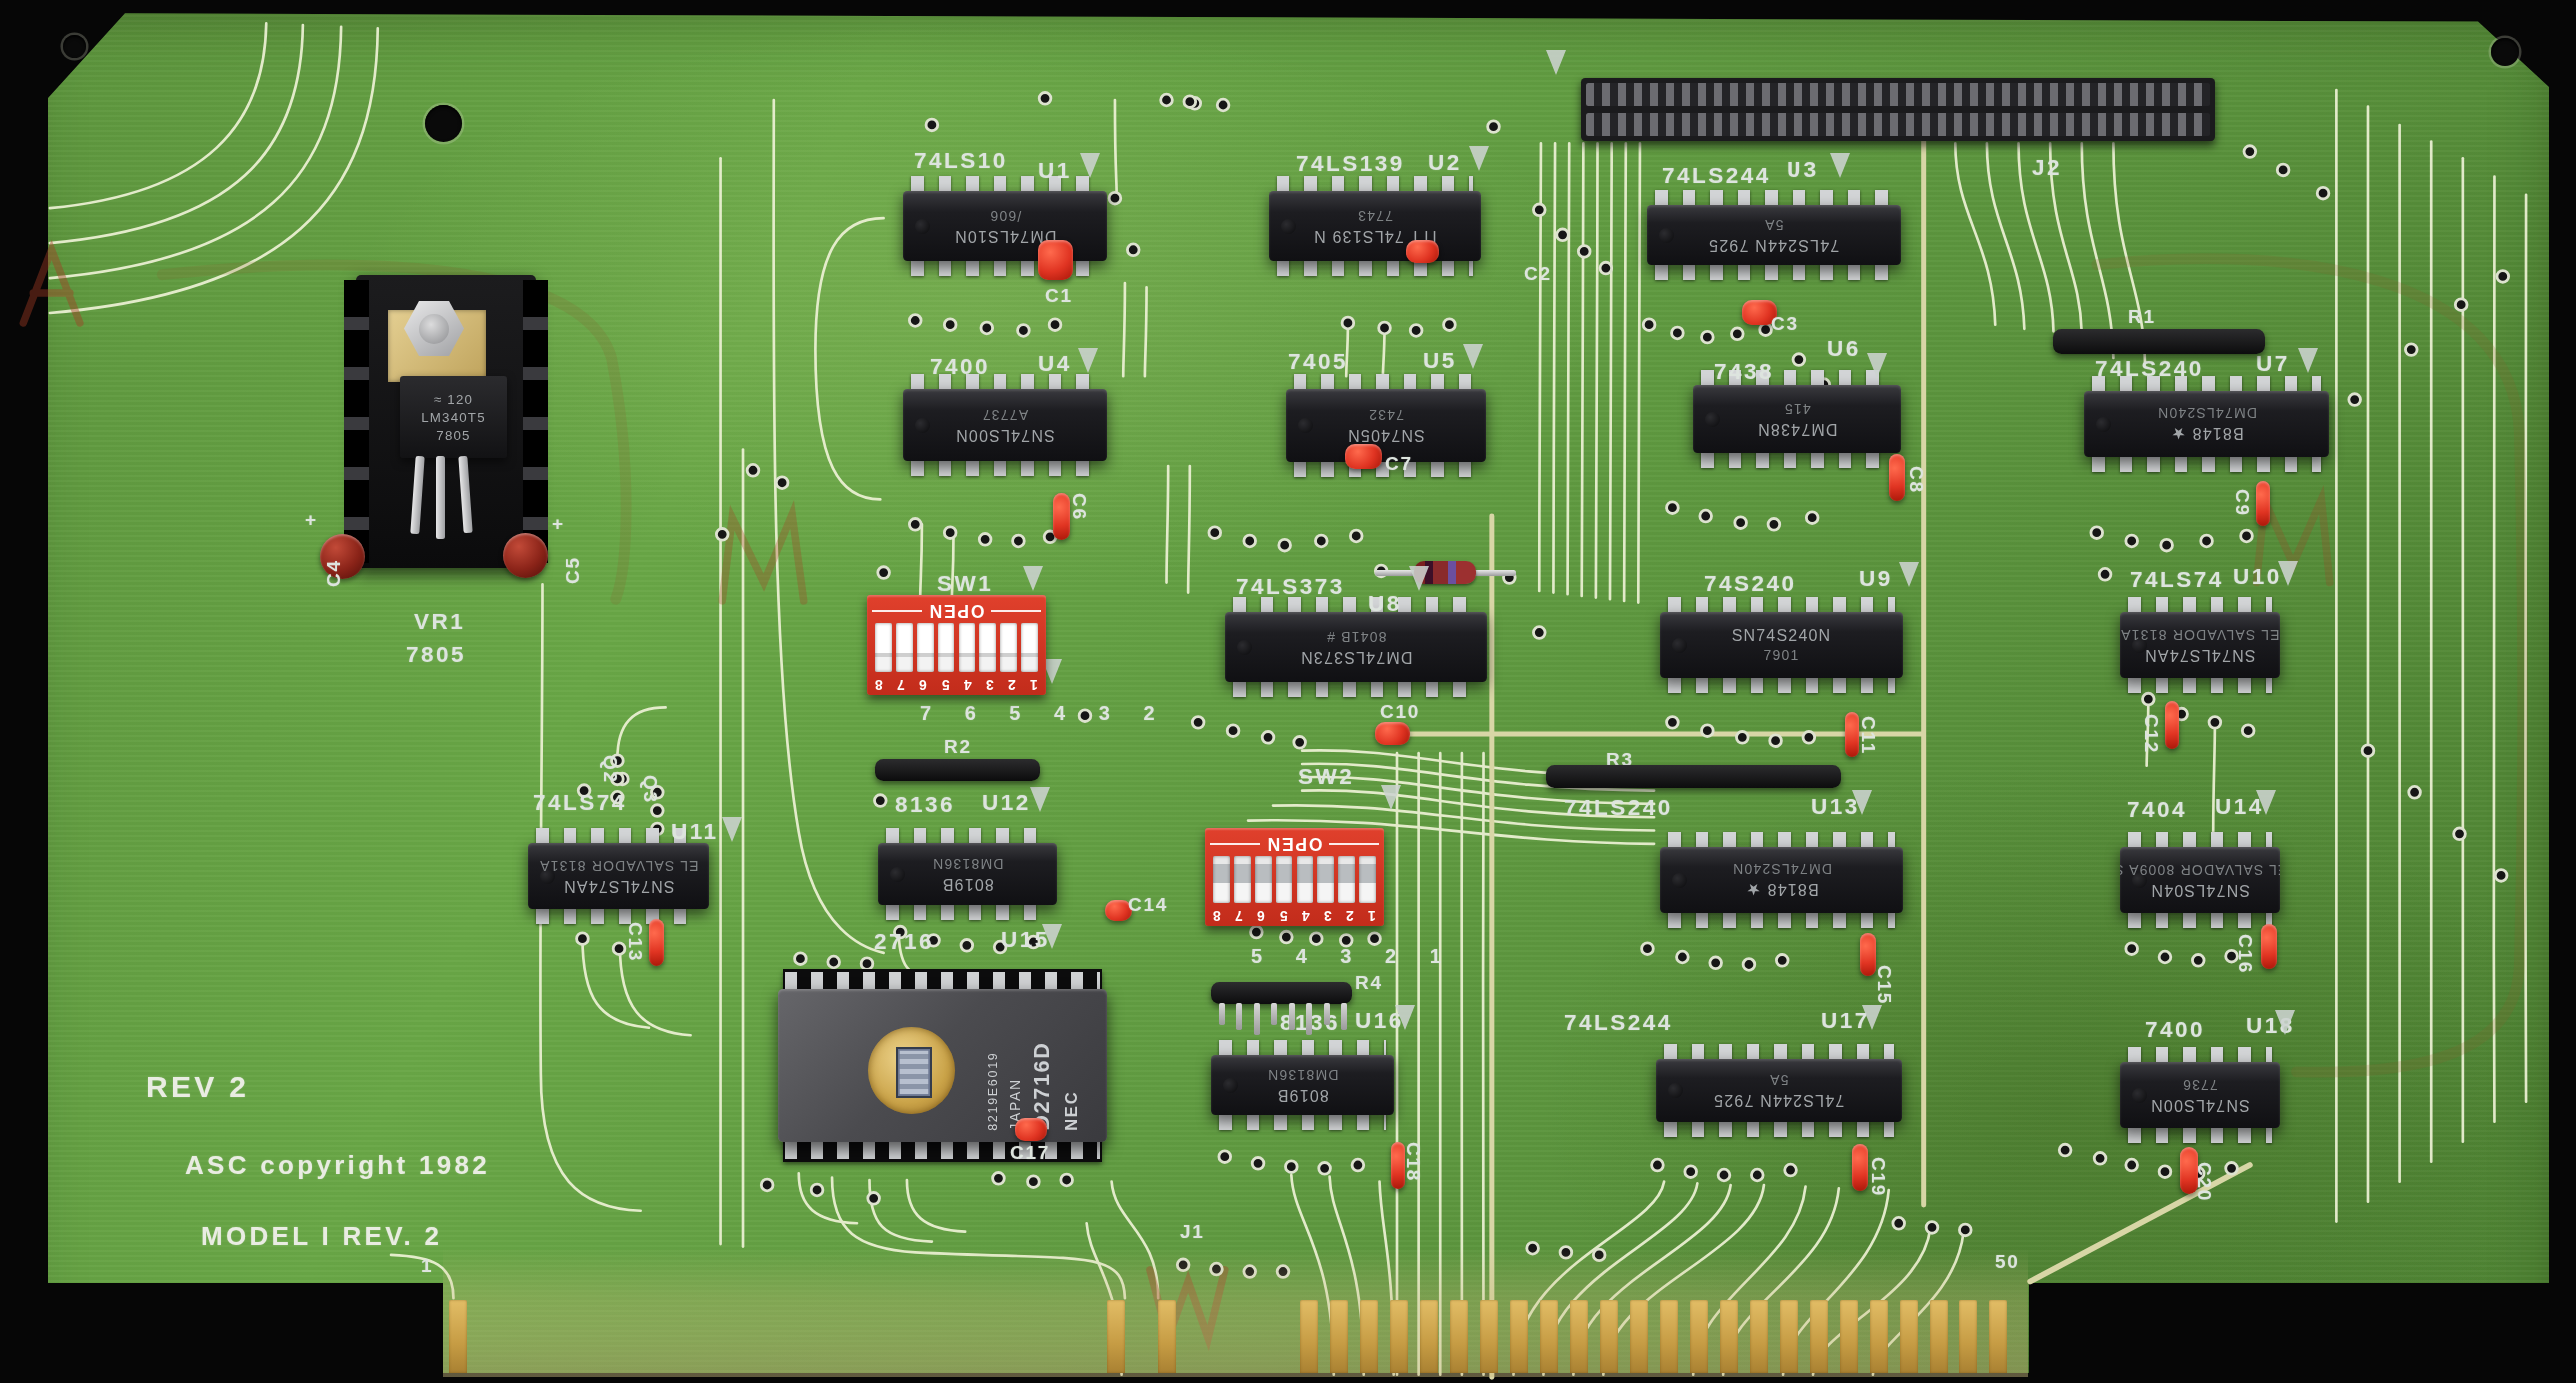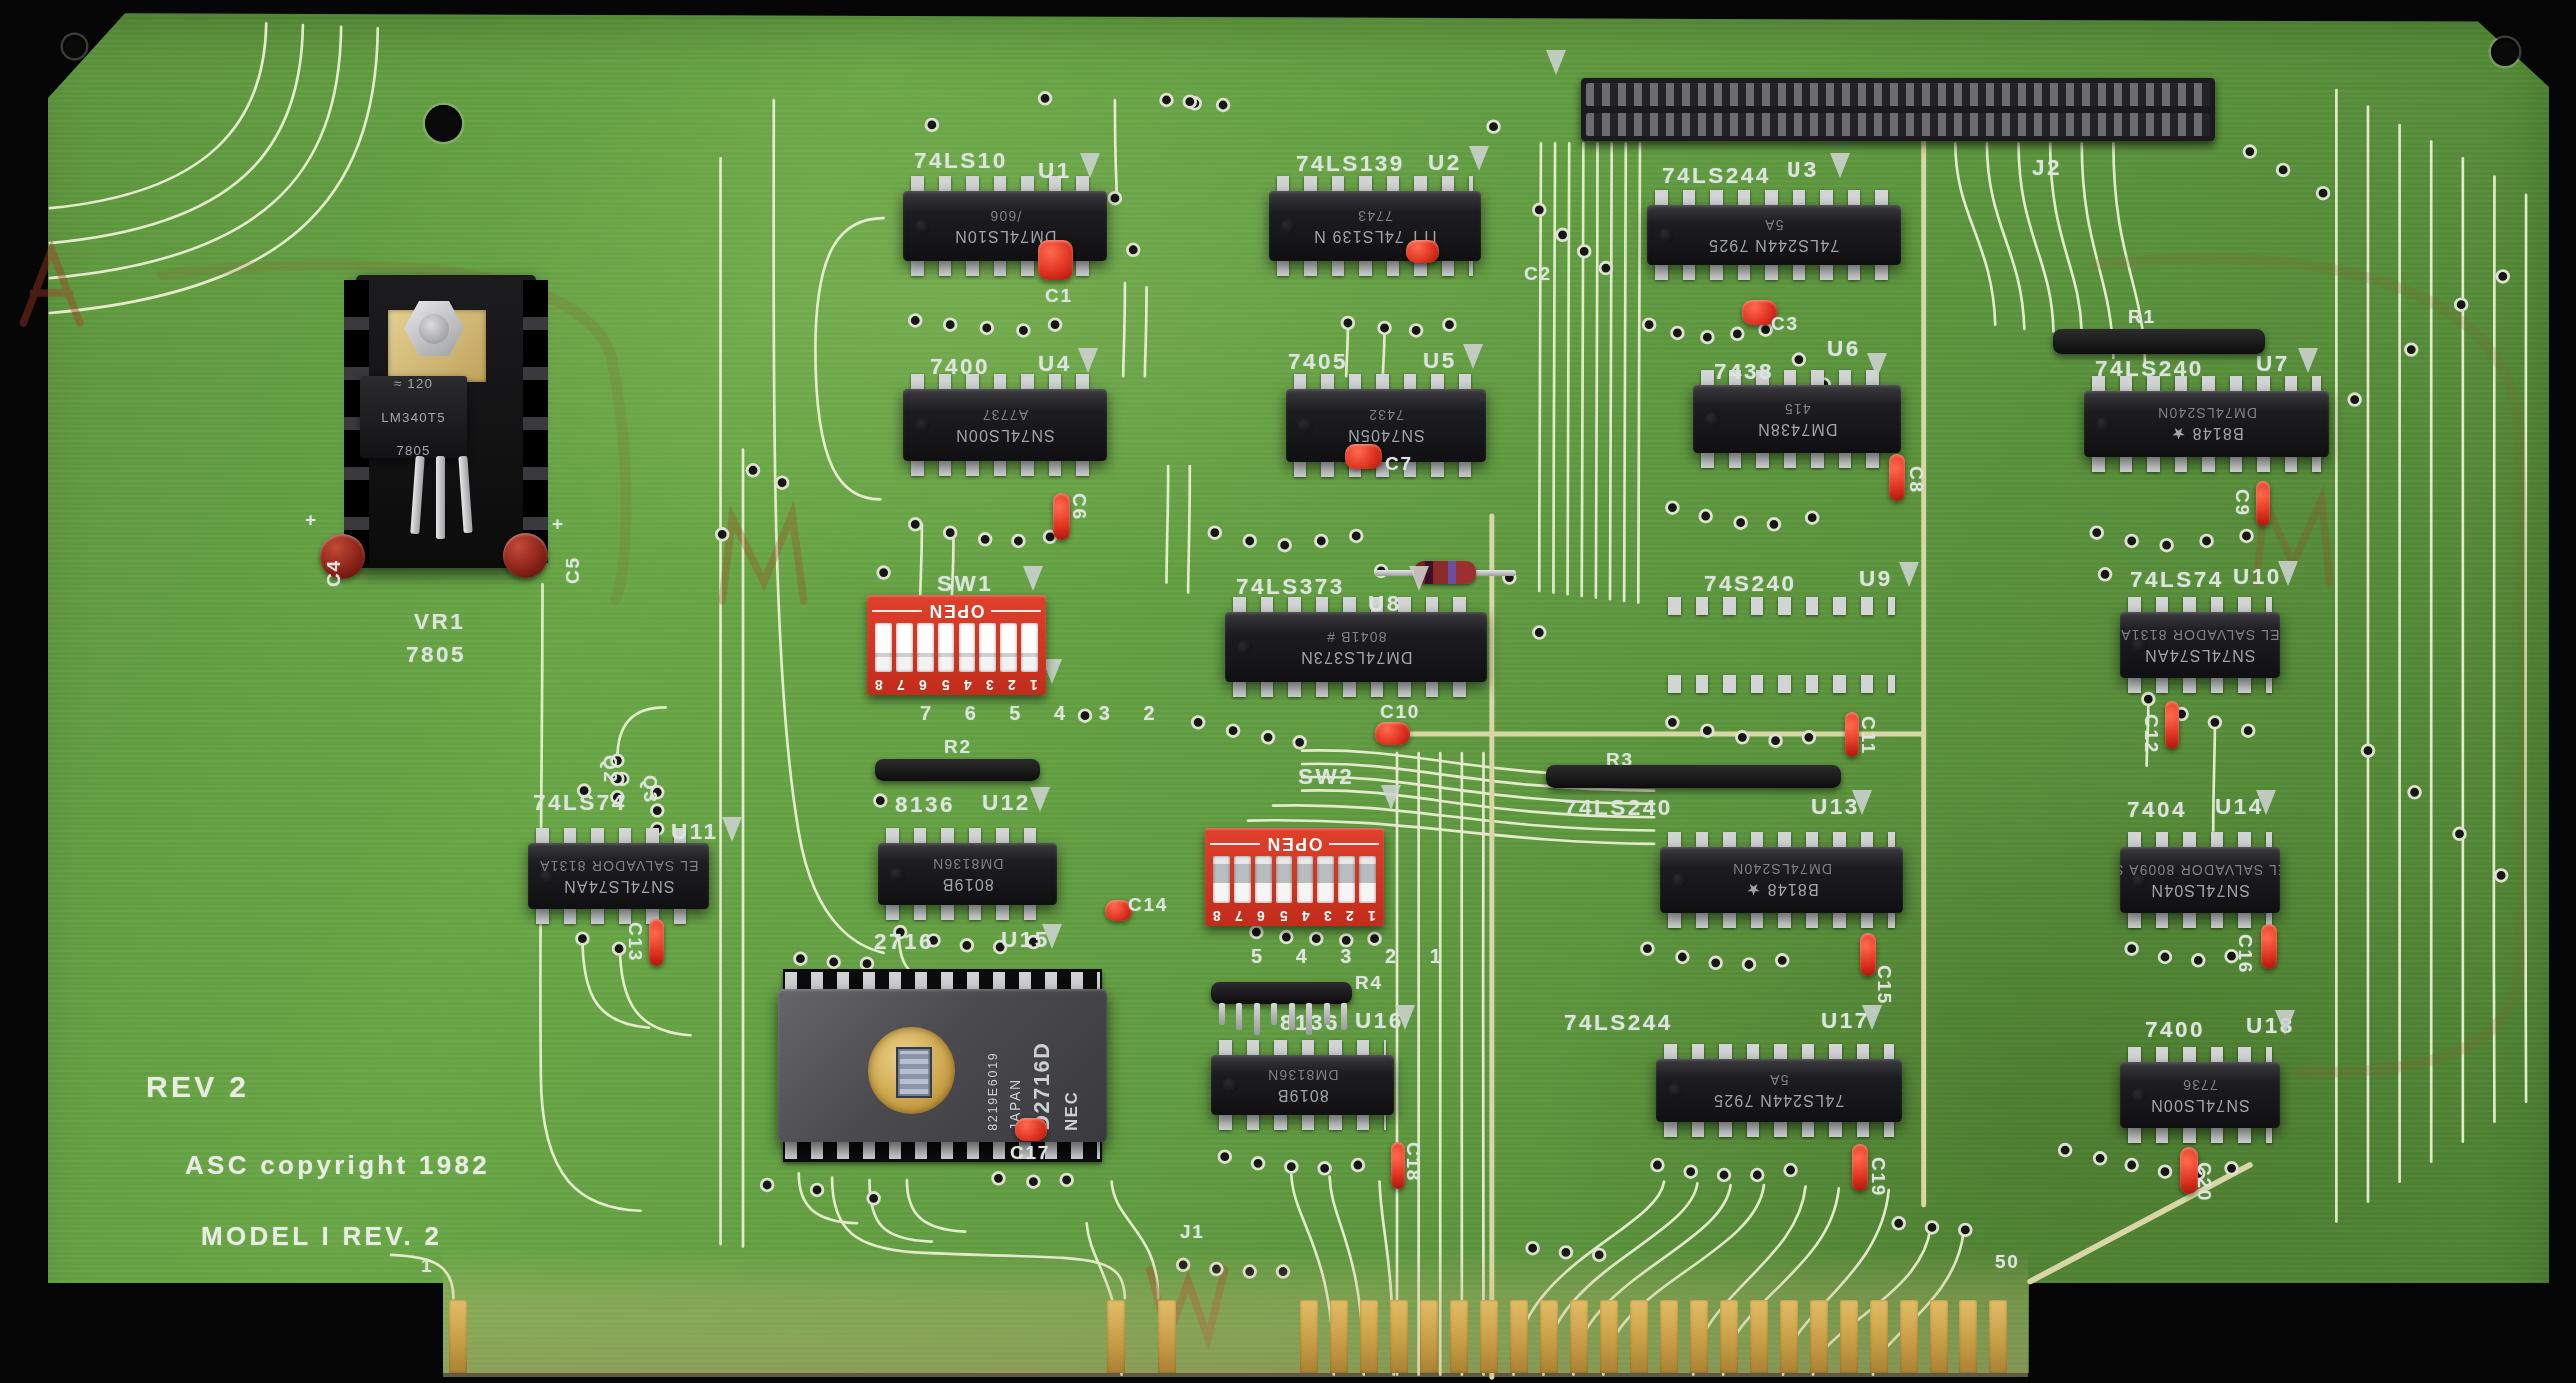--- a/index.html
+++ b/index.html
@@ -70,23 +70,23 @@
   #heatsink::before,#heatsink::after{content:"";position:absolute;top:5px;bottom:5px;width:25px;
       background:repeating-linear-gradient(180deg,#000 0 37px,#3a3a3e 37px 50px);}
   #heatsink::before{left:-11.6px}#heatsink::after{right:-11.6px}
   #to220tab{position:absolute;left:388px;top:310px;width:98px;height:72px;
       background:linear-gradient(135deg,#e4cf92,#bfa35c);box-shadow:inset 0 0 5px rgba(0,0,0,.4);}
   #nut{position:absolute;left:404px;top:301px;width:60px;height:55px;
       clip-path:polygon(25% 0,75% 0,100% 50%,75% 100%,25% 100%,0 50%);
       background:linear-gradient(145deg,#e9e9ea,#9fa0a3);}
   #nut::after{content:"";position:absolute;left:15px;top:12.5px;width:30px;height:30px;border-radius:50%;
       background:radial-gradient(circle at 40% 35%,#dcdcdd,#8c8d90);}
-  #to220body{position:absolute;left:360px;top:376px;width:107px;height:82px;border-radius:3.3px;
+  #to220body{position:absolute;left:400px;top:376px;width:107px;height:82px;border-radius:3.3px;
       background:linear-gradient(180deg,#2b2b2e,#121214);display:flex;flex-direction:column;align-items:center;
-      justify-content:space-between;gap:3px;box-shadow:0 3.3px 8.3px rgba(0,0,0,.5);}
+      justify-content:center;gap:3px;box-shadow:0 3.3px 8.3px rgba(0,0,0,.5);}
   #to220body .mark{font-size:13.3px;}
   .lead{position:absolute;width:9.2px;background:linear-gradient(90deg,#e7e7e8,#9e9fa2);border-radius:2.5px;}
   
   #eprom{position:absolute;left:778px;top:969px;width:329px;height:193px;}
   #eprom .sock{position:absolute;left:5px;right:5px;height:25px;background:#0c0c0d;
       box-shadow:0 2.5px 5px rgba(0,0,0,.5);}
   #eprom .sock::before{content:"";position:absolute;inset:3.3px 1.7px;
       background:repeating-linear-gradient(90deg,#cfd1d3 0 11.6px,rgba(0,0,0,0) 11.6px 26px);}
   #eprom .cbody{position:absolute;left:0;right:0;top:20px;bottom:20px;border-radius:5px;
       background:linear-gradient(135deg,#66666a 0%,#4b4b4f 45%,#3a3a3e 100%);
@@ -537,20 +537,26 @@
         <div class="body">
           <div class="markwrap rot180">
             <span class="mark">DM74LS373N</span>
             <span class="mark dim">8041B #</span>
           </div>
         </div>
       </div>
       <div class="chip" style="left: 1660px; top: 597px; width: 243px; height: 96px;">
         <div class="pins top"></div>
         <div class="pins bot"></div>
+        <div class="body">
+          <div class="markwrap">
+            <span class="mark">SN74S240N</span>
+            <span class="mark dim">7901</span>
+          </div>
+        </div>
       </div>
       <div class="chip" style="left: 2120px; top: 597px; width: 160px; height: 96px;">
         <div class="pins top"></div>
         <div class="pins bot"></div>
         <div class="body">
           <div class="markwrap rot180">
             <span class="mark">SN74LS74AN</span>
             <span class="mark dim">EL SALVADOR 8131A</span>
           </div>
         </div>

